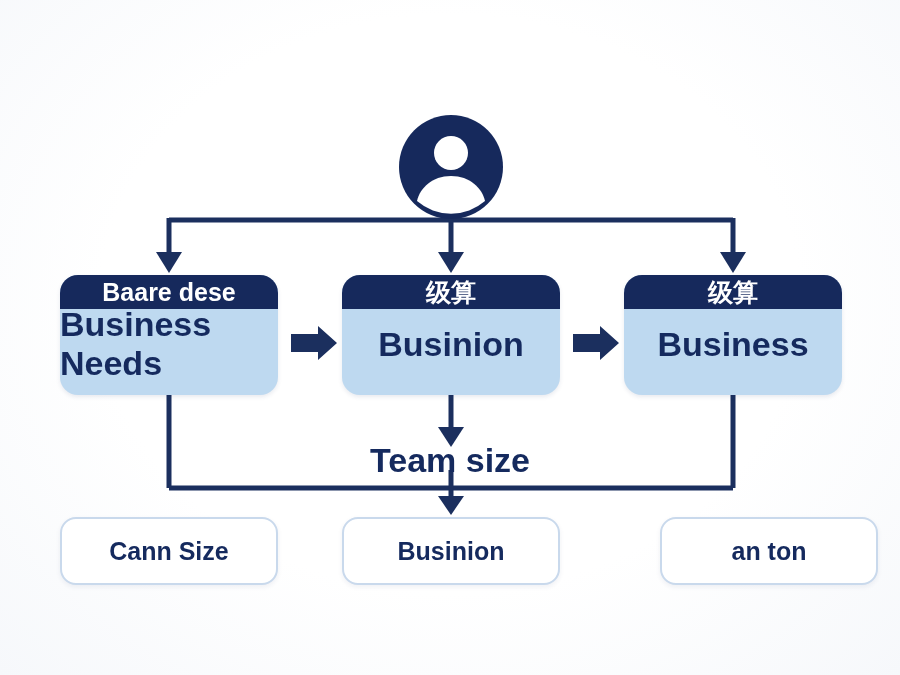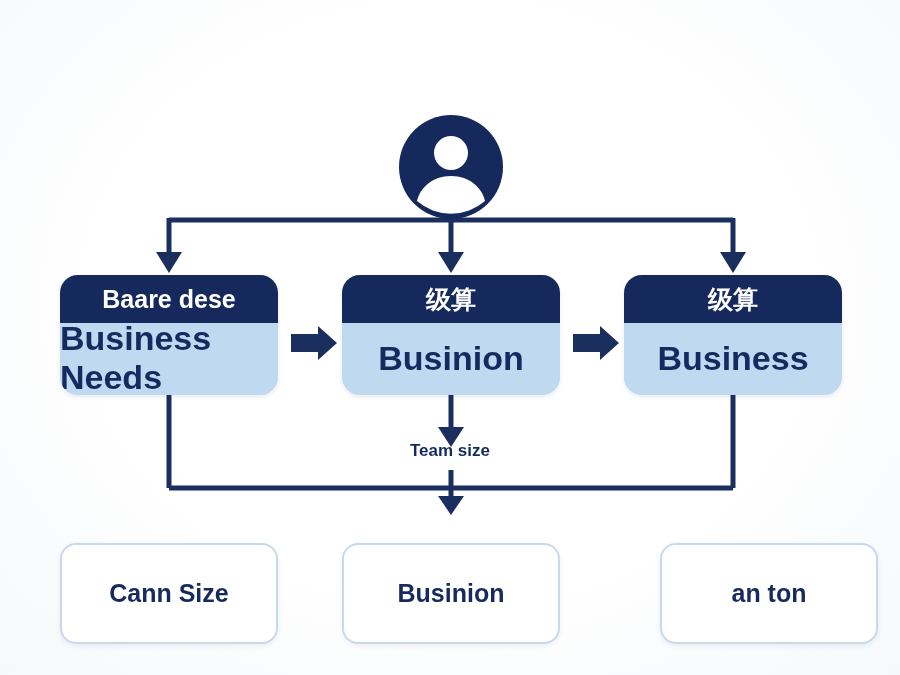--- a/index.html
+++ b/index.html
@@ -45,55 +45,54 @@
   .stage{
     position:absolute;
     top:275px;width:218px;height:120px;
     border-radius:18px;
     background:var(--light-blue);
     box-shadow:0 2px 4px rgba(27,47,94,0.10);
     overflow:hidden;
     z-index:2;
   }
   .stage .hd{
-    height:48px;
+    height:34px;
     background:var(--header-navy);
     color:#ffffff;
     font-size:25px;font-weight:bold;
     display:flex;align-items:center;justify-content:center;
   }
   .stage .bd{
     height:70px;
     color:var(--text-navy);
     font-size:34px;font-weight:bold;
     display:flex;align-items:center;justify-content:center;
   }
   .stage-1{left:60px;}
   .stage-2{left:342px;}
   .stage-3{left:624px;}
   .mid-label{
     position:absolute;
     top:441px;left:0;width:900px;
     text-align:center;
-    font-size:17px;font-weight:bold;
+    font-size:34px;font-weight:bold;
     color:var(--text-navy);
     z-index:2;
   }
   .output{
     position:absolute;
-    top:517px;width:218px;height:101px;
+    top:517px;width:218px;height:68px;
     border-radius:16px;
     background:#ffffff;
     border:2px solid var(--box-border);
     box-shadow:0 2px 5px rgba(27,47,94,0.07);
     display:flex;align-items:center;justify-content:center;
     color:var(--text-navy);
     font-size:25px;font-weight:bold;
     z-index:2;
-    margin-top:26px;
   }
   .output-1{left:60px;}
   .output-2{left:342px;}
   .output-3{left:660px;}
 </style>
 </head>
 <body>
 
 <div class="canvas">
 

